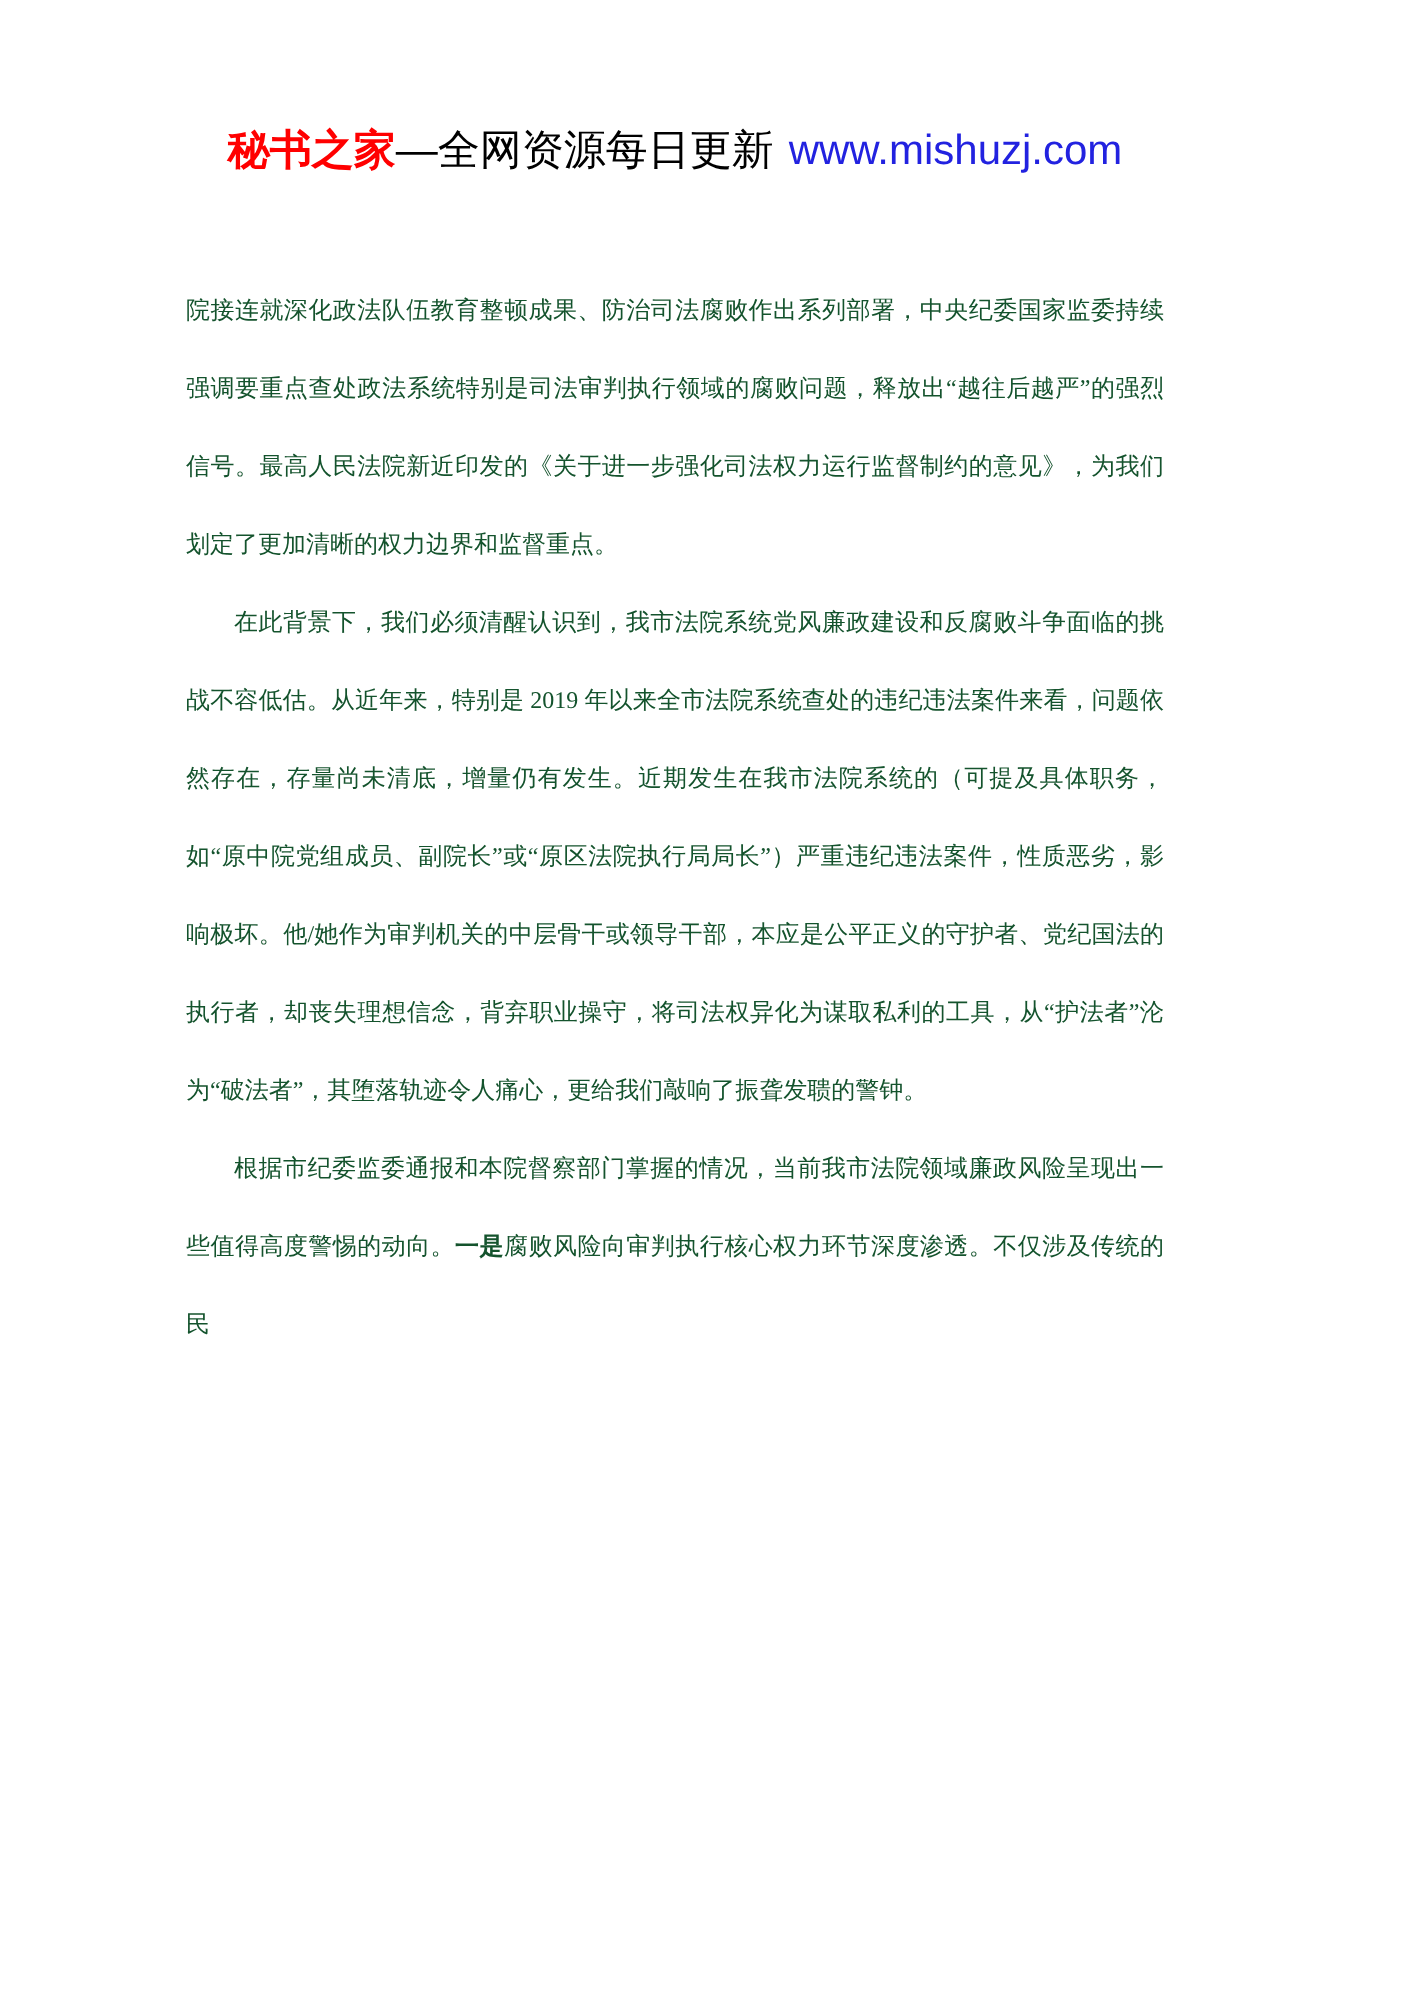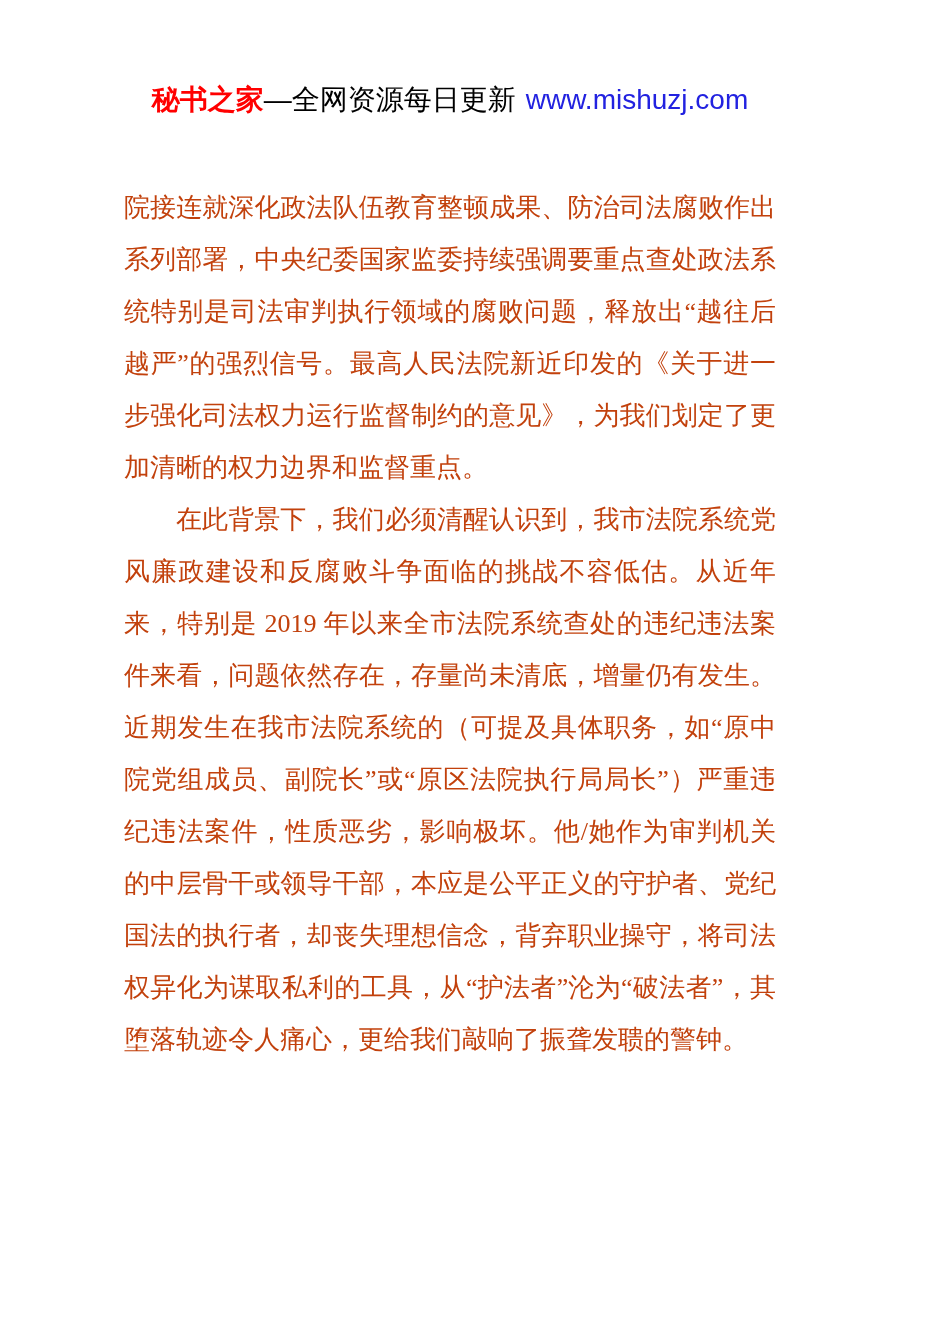--- a/index.html
+++ b/index.html
@@ -31,23 +31,23 @@
   }
   .site-tagline {
     color: #000000;
   }
   .site-url {
     color: #2222e0;
     margin-left: 10px;
     text-decoration: none;
   }
   .doc-body {
-    font-size: 26px;
+    font-size: 16px;
     line-height: 52px;
-    color: #c2410c;
+    color: #14532d;
     text-align: justify;
     text-justify: inter-ideograph;
   }
   .doc-body p {
     margin: 0;
     padding: 0;
   }
   .p-indent {
     text-indent: 2em;
   }
@@ -60,15 +60,16 @@
 
 <div class="page">
 
   <div class="doc-header">
     <span class="site-name">秘书之家</span><span class="site-tagline">—全网资源每日更新</span><span class="site-url">www.mishuzj.com</span>
   </div>
 
   <div class="doc-body">
     <p>院接连就深化政法队伍教育整顿成果、防治司法腐败作出系列部署，中央纪委国家监委持续强调要重点查处政法系统特别是司法审判执行领域的腐败问题，释放出“越往后越严”的强烈信号。最高人民法院新近印发的《关于进一步强化司法权力运行监督制约的意见》，为我们划定了更加清晰的权力边界和监督重点。</p>
     <p class="p-indent">在此背景下，我们必须清醒认识到，我市法院系统党风廉政建设和反腐败斗争面临的挑战不容低估。从近年来，特别是 2019 年以来全市法院系统查处的违纪违法案件来看，问题依然存在，存量尚未清底，增量仍有发生。近期发生在我市法院系统的（可提及具体职务，如“原中院党组成员、副院长”或“原区法院执行局局长”）严重违纪违法案件，性质恶劣，影响极坏。他/她作为审判机关的中层骨干或领导干部，本应是公平正义的守护者、党纪国法的执行者，却丧失理想信念，背弃职业操守，将司法权异化为谋取私利的工具，从“护法者”沦为“破法者”，其堕落轨迹令人痛心，更给我们敲响了振聋发聩的警钟。</p>
+    <p class="p-indent"><span>根据市纪委监委通报和本院督察部门掌握的情况，当前我市法院领域廉政风险呈现出一些值得高度警惕的动向。</span><span class="em-bold">一是</span><span>腐败风险向审判执行核心权力环节深度渗透。不仅涉及传统的民</span></p>
   </div>
 
 </div>
 
 </body></html>

